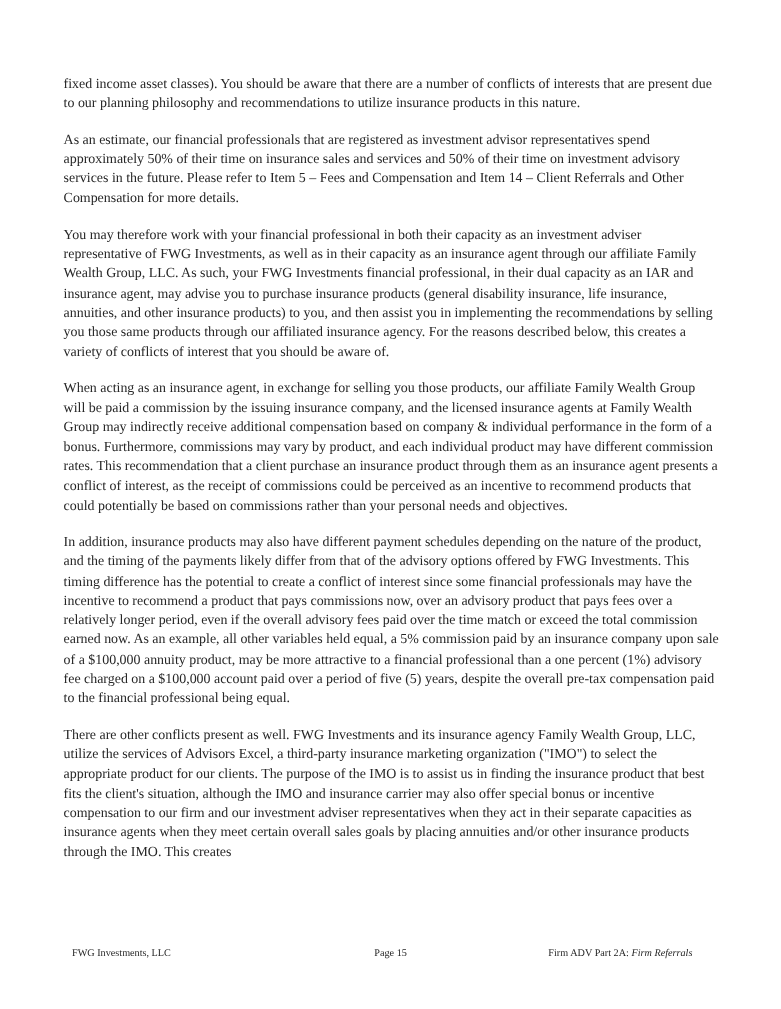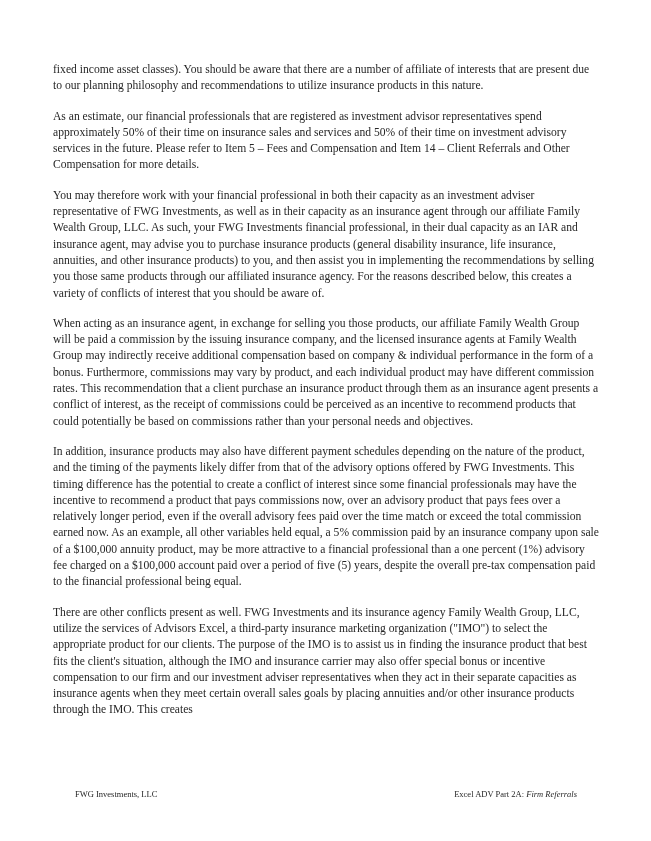--- a/index.html
+++ b/index.html
@@ -33,21 +33,21 @@
     left: 0;
     top: 789px;
     width: 651px;
     height: 14px;
     font-size: 8.5px;
     line-height: 11px;
     color: #262626;
   }
   .footer-left {
     position: absolute;
-    left: 75px;
+    left: 60px;
     top: 0;
   }
   .footer-center {
     position: absolute;
     left: 0;
     top: 0;
     width: 100%;
     text-align: center;
   }
   .footer-right {
@@ -57,25 +57,26 @@
   }
   .footer-right .italic-title {
     font-style: italic;
   }
 </style>
 </head>
 <body>
 
 <div class="page">
   <div class="content">
-    <p>fixed income asset classes). You should be aware that there are a number of affiliate of interests that are present due to our planning philosophy and recommendations to utilize insurance products in this nature.</p>
+    <p>fixed income asset classes). You should be aware that there are a number of conflicts of interests that are present due to our planning philosophy and recommendations to utilize insurance products in this nature.</p>
     <p>As an estimate, our financial professionals that are registered as investment advisor representatives spend approximately 50% of their time on insurance sales and services and 50% of their time on investment advisory services in the future. Please refer to Item 5 – Fees and Compensation and Item 14 – Client Referrals and Other Compensation for more details.</p>
     <p>You may therefore work with your financial professional in both their capacity as an investment adviser representative of FWG Investments, as well as in their capacity as an insurance agent through our affiliate Family Wealth Group, LLC. As such, your FWG Investments financial professional, in their dual capacity as an IAR and insurance agent, may advise you to purchase insurance products (general disability insurance, life insurance, annuities, and other insurance products) to you, and then assist you in implementing the recommendations by selling you those same products through our affiliated insurance agency. For the reasons described below, this creates a variety of conflicts of interest that you should be aware of.</p>
     <p>When acting as an insurance agent, in exchange for selling you those products, our affiliate Family Wealth Group will be paid a commission by the issuing insurance company, and the licensed insurance agents at Family Wealth Group may indirectly receive additional compensation based on company &amp; individual performance in the form of a bonus. Furthermore, commissions may vary by product, and each individual product may have different commission rates. This recommendation that a client purchase an insurance product through them as an insurance agent presents a conflict of interest, as the receipt of commissions could be perceived as an incentive to recommend products that could potentially be based on commissions rather than your personal needs and objectives.</p>
     <p>In addition, insurance products may also have different payment schedules depending on the nature of the product, and the timing of the payments likely differ from that of the advisory options offered by FWG Investments. This timing difference has the potential to create a conflict of interest since some financial professionals may have the incentive to recommend a product that pays commissions now, over an advisory product that pays fees over a relatively longer period, even if the overall advisory fees paid over the time match or exceed the total commission earned now. As an example, all other variables held equal, a 5% commission paid by an insurance company upon sale of a $100,000 annuity product, may be more attractive to a financial professional than a one percent (1%) advisory fee charged on a $100,000 account paid over a period of five (5) years, despite the overall pre-tax compensation paid to the financial professional being equal.</p>
     <p>There are other conflicts present as well. FWG Investments and its insurance agency Family Wealth Group, LLC, utilize the services of Advisors Excel, a third-party insurance marketing organization ("IMO") to select the appropriate product for our clients. The purpose of the IMO is to assist us in finding the insurance product that best fits the client's situation, although the IMO and insurance carrier may also offer special bonus or incentive compensation to our firm and our investment adviser representatives when they act in their separate capacities as insurance agents when they meet certain overall sales goals by placing annuities and/or other insurance products through the IMO. This creates</p>
   </div>
 
   <div class="footer">
     <span class="footer-left">FWG Investments, LLC</span>
-    <span class="footer-right"><span>Excel ADV Part 2A: </span><span class="italic-title">Firm Referrals</span></span>
+    <span class="footer-center">Page 15</span>
+    <span class="footer-right"><span>Firm ADV Part 2A: </span><span class="italic-title">Firm Referrals</span></span>
   </div>
 </div>
 
 </body></html>

